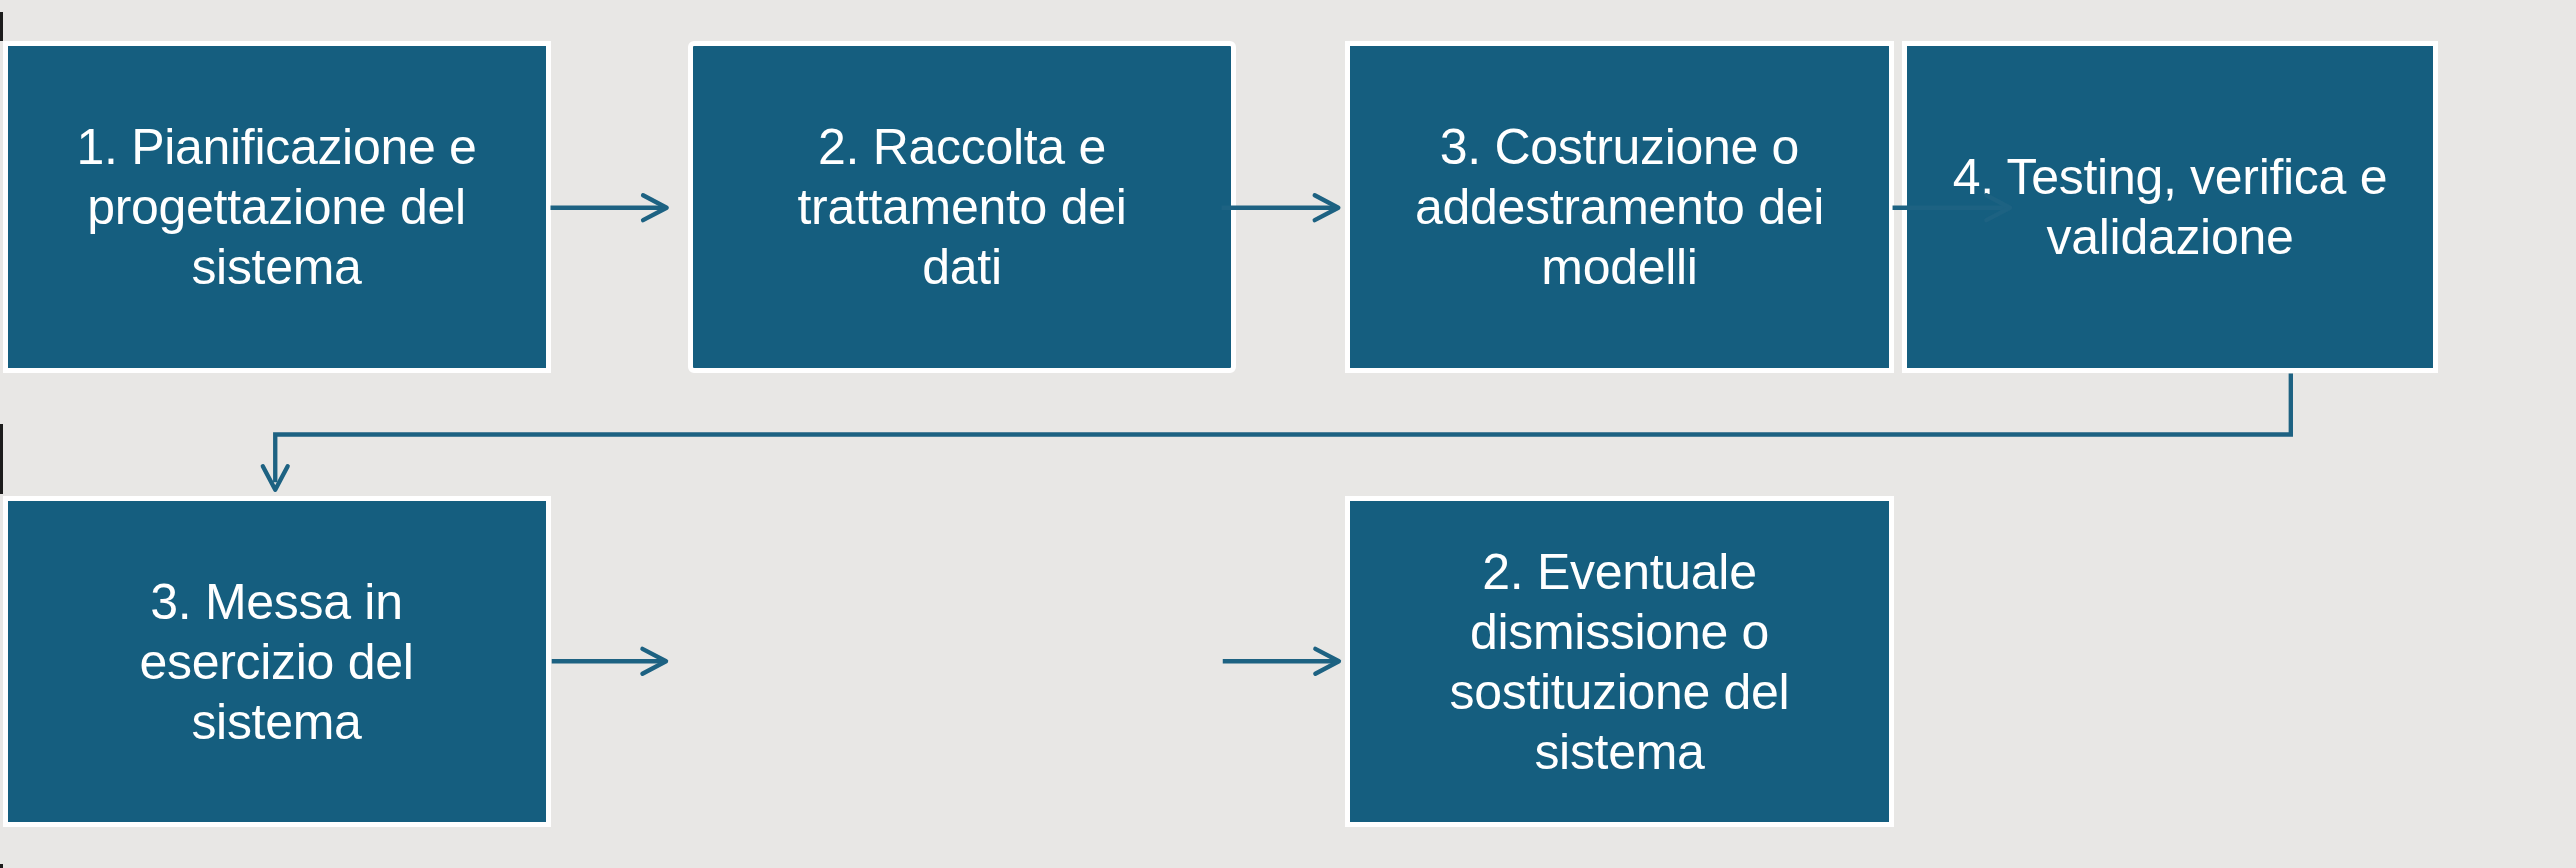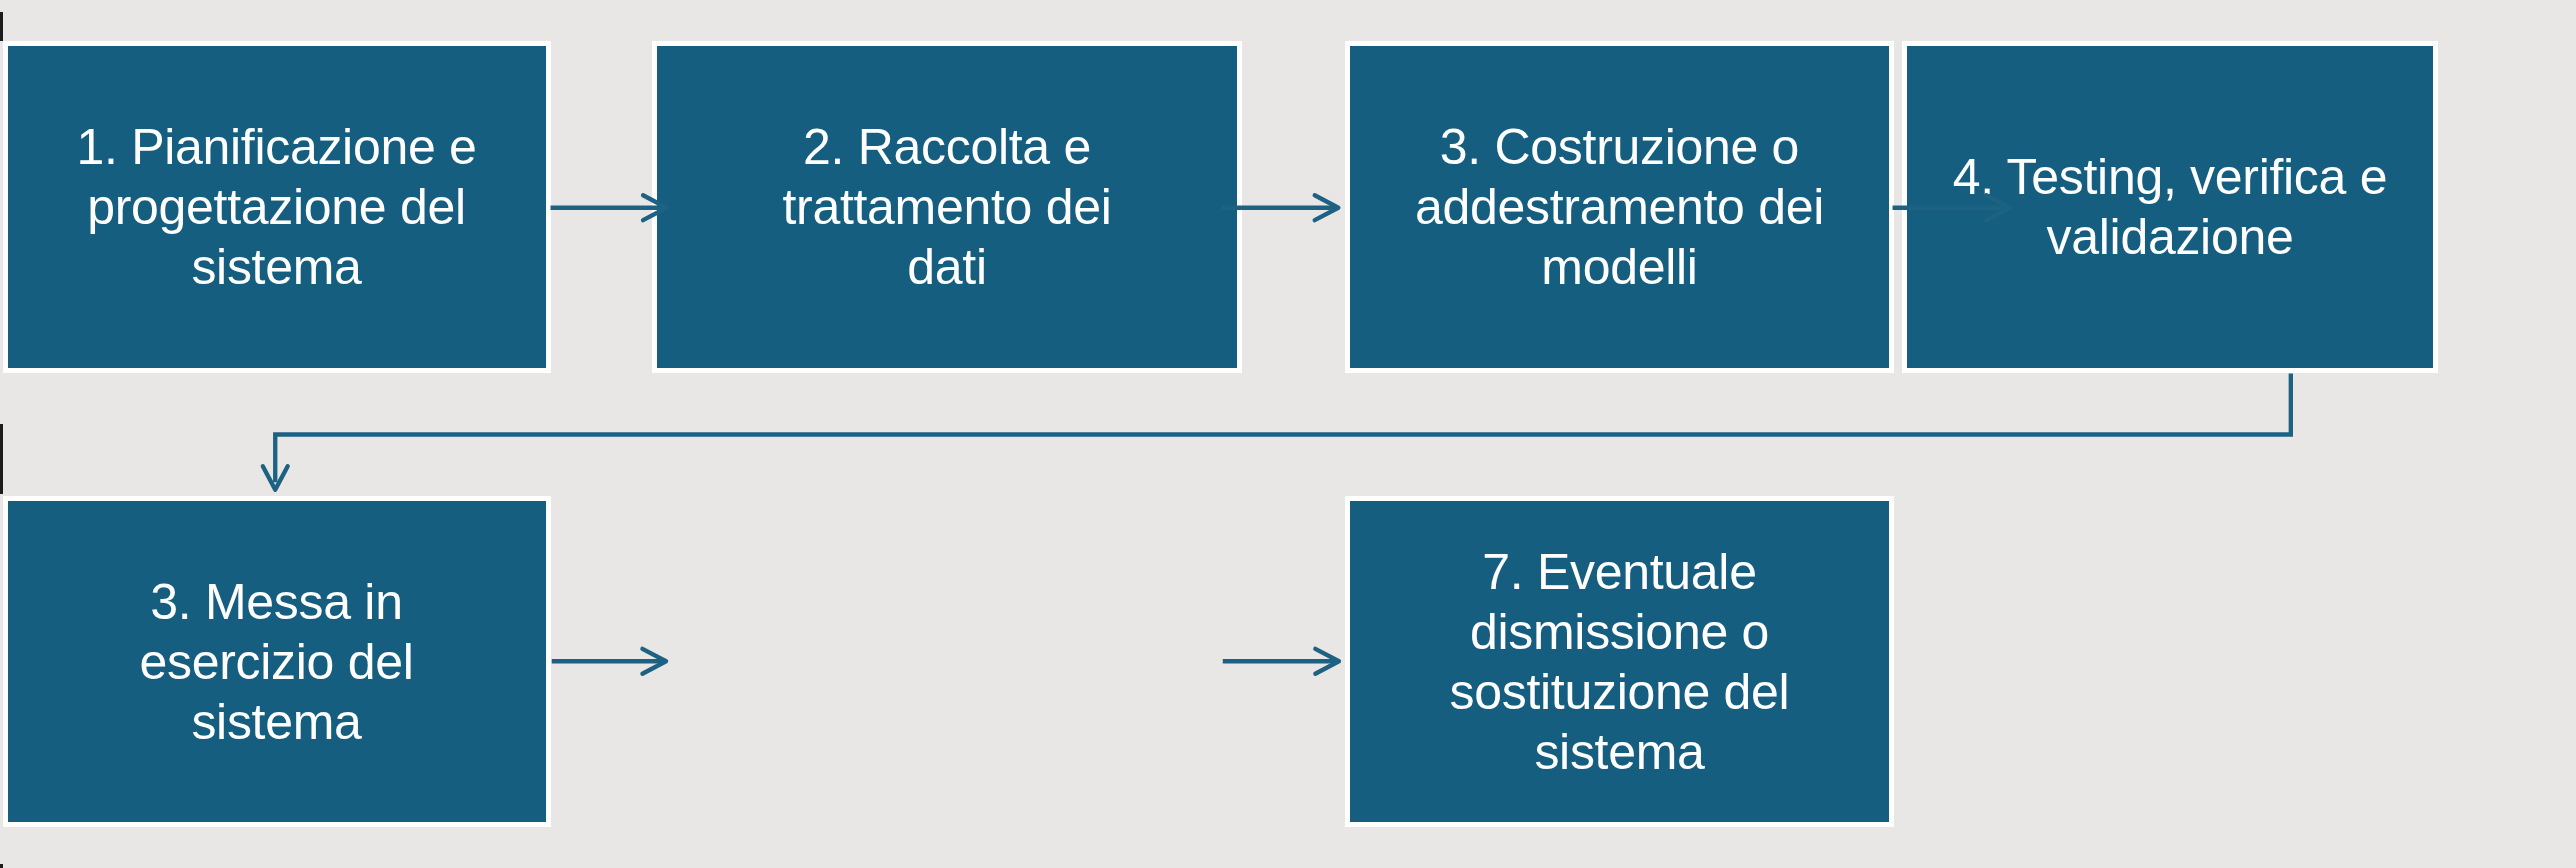--- a/index.html
+++ b/index.html
@@ -31,21 +31,21 @@
     font-size:50px;
     line-height:60px;
     letter-spacing:-0.3px;
     white-space:pre-line;
     padding:0 5px;
   }
   
   .r1{top:41px;height:332px;}
   .r2{top:496px;height:331px;}
   .c1{left:2.5px;width:548px;justify-content:center;}
-  .c2{left:652px;width:590px;}
+  .c2{left:688px;width:548px;border-radius:6px;}
   .c3{left:1345px;width:549px;justify-content:center;}
   .c4{left:1902px;width:536px;}
   .connectors{
     position:absolute;left:0;top:0;
     width:2576px;height:869px;
     pointer-events:none;
   }
   .connectors .shaft{
     stroke:var(--connector);stroke-width:7;fill:none;stroke-linecap:butt;
   }
@@ -85,21 +85,21 @@
     <span class="box-label">4. Testing, verifica e
 validazione</span>
   </div>
 
   <div class="box r2 c1">
     <span class="box-label">3. Messa in
 esercizio del
 sistema</span>
   </div>
   <div class="box r2 c3">
-    <span class="box-label">7. Eventuale
+    <span class="box-label">2. Eventuale
 dismissione o
 sostituzione del
 sistema</span>
   </div>
 
   <svg class="connectors" viewBox="0 0 4146 1398" xmlns="http://www.w3.org/2000/svg">
     <g>
       <line class="shaft" x1="886" y1="334" x2="1068" y2="334"></line>
       <polyline class="head" points="1035,314 1073,334 1035,354"></polyline>
     </g>

